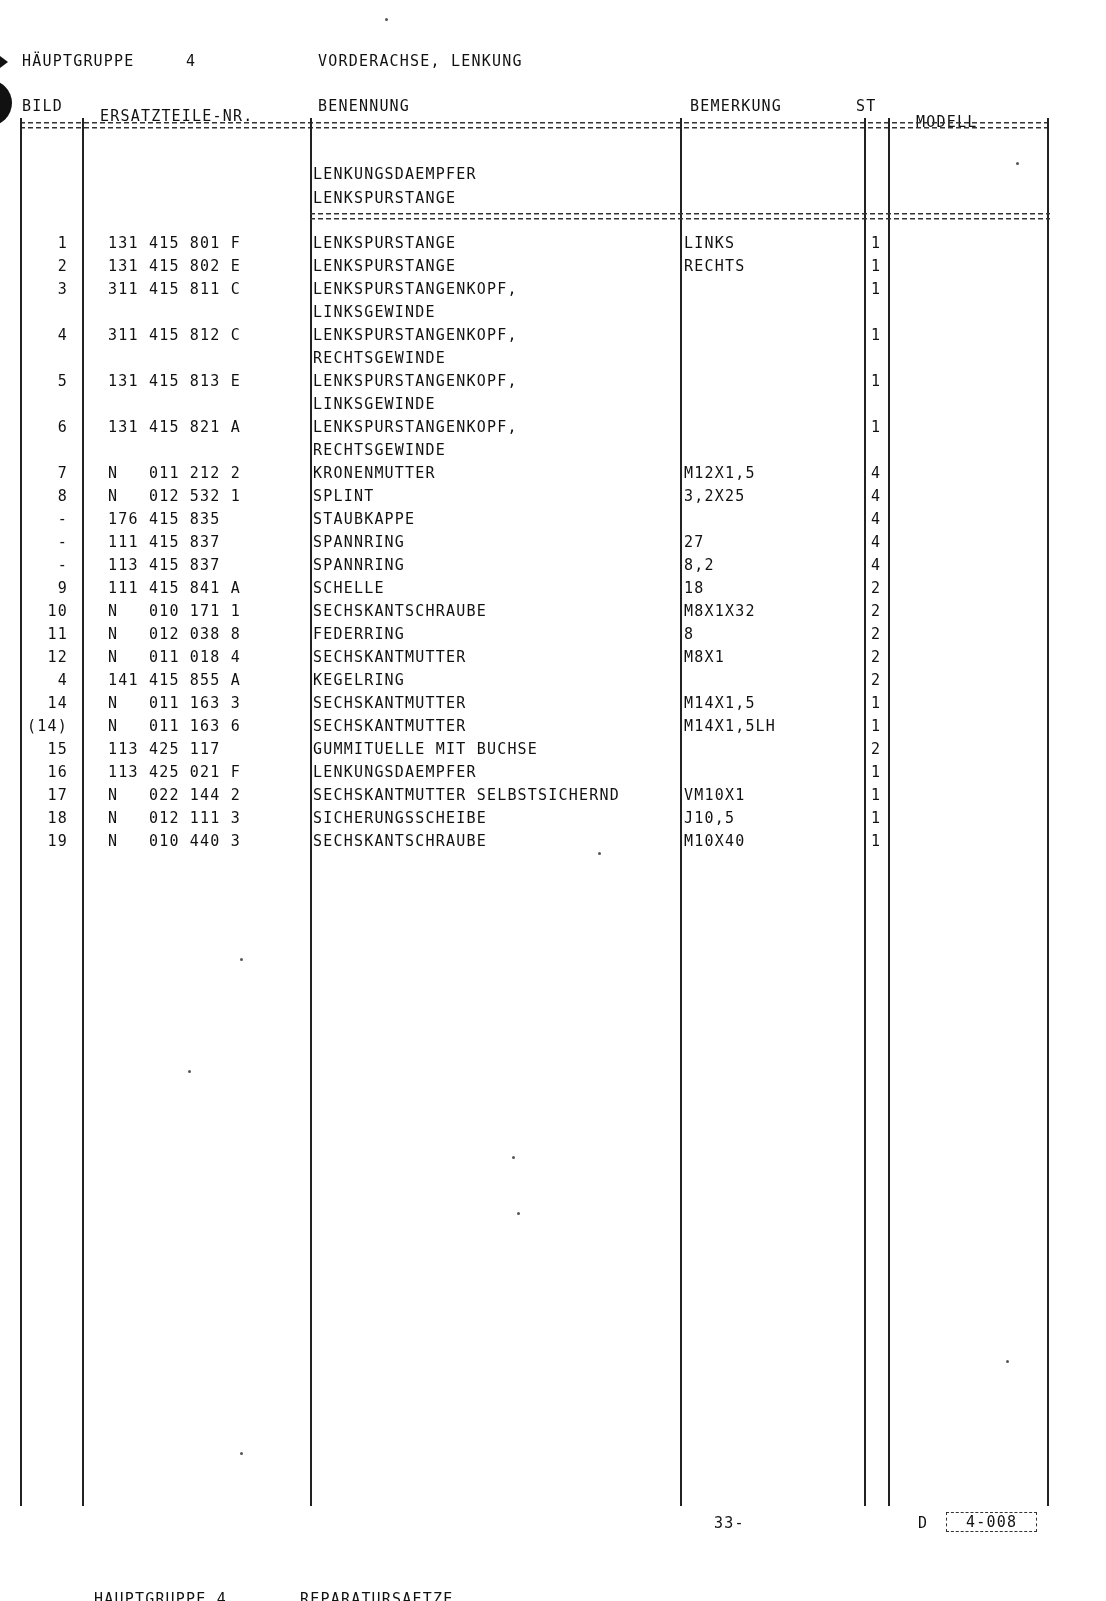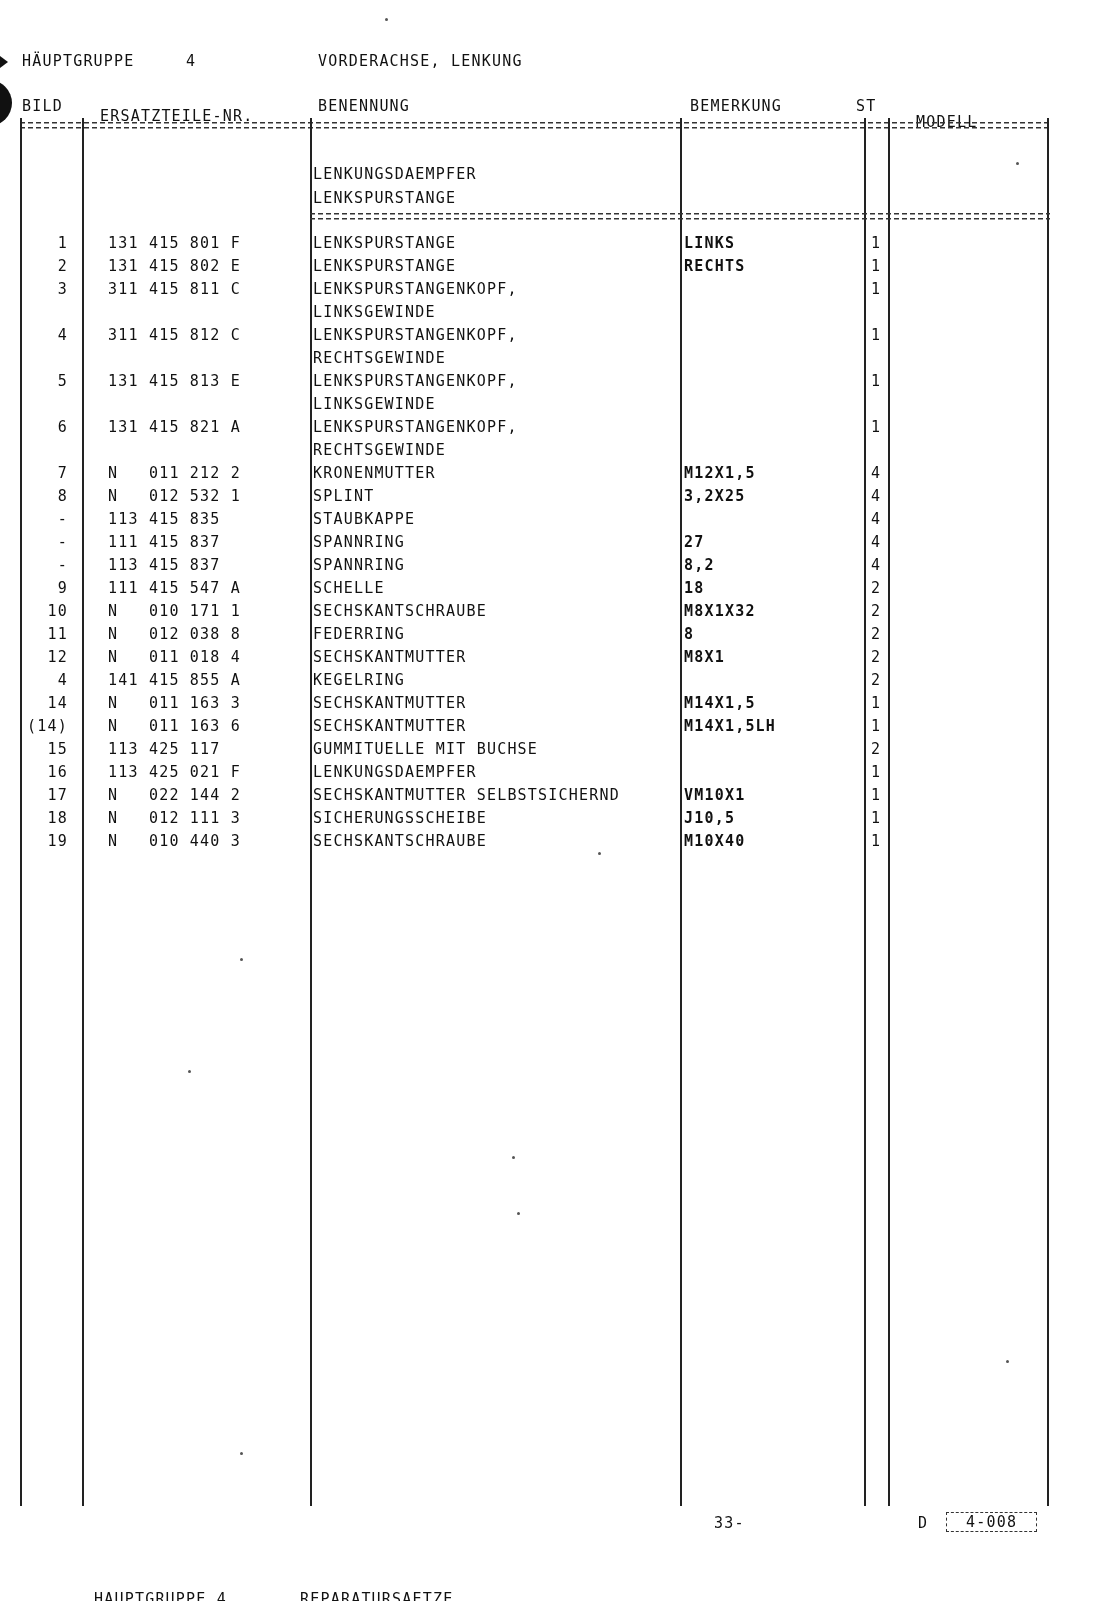--- a/index.html
+++ b/index.html
@@ -28,21 +28,21 @@
     background-size:100% 1.5px, 100% 1.5px;
     background-position:0 0, 0 5px;
     background-repeat:no-repeat;
   }
 
   .row { position:absolute; left:0; width:1106px; height:23px; }
   .cell { position:absolute; top:0; white-space:pre; }
   .c-bild { left:22px; width:46px; text-align:right; }
   .c-nr   { left:108px;text-align:center; }
   .c-ben  { left:313px; }
-  .c-bem  { left:684px;font-weight:bold; }
+  .c-bem  { left:684px; }
   .c-st   { left:866px; width:20px; text-align:center; }
   .c-mod  { left:892px; }
 
   .footer-box { border:1.5px dashed #333; padding:0 19px; }
   .speck { position:absolute; width:3px; height:3px; background:#555; border-radius:50%; }
 </style>
 </head>
 <body>
 
 <div class="punch"></div>
@@ -166,21 +166,21 @@
   <div class="row mono" style="top:487px">
       <span class="cell c-bild">8</span>
       <span class="cell c-nr">N   012 532 1</span>
       <span class="cell c-ben">SPLINT</span>
       <span class="cell c-bem">3,2X25</span>
       <span class="cell c-st">4</span>
       <span class="cell c-mod"></span>
     </div>
   <div class="row mono" style="top:510px">
       <span class="cell c-bild">-</span>
-      <span class="cell c-nr">113 415 835</span>
+      <span class="cell c-nr">176 415 835</span>
       <span class="cell c-ben">STAUBKAPPE</span>
       <span class="cell c-bem"></span>
       <span class="cell c-st">4</span>
       <span class="cell c-mod"></span>
     </div>
   <div class="row mono" style="top:533px">
       <span class="cell c-bild">-</span>
       <span class="cell c-nr">111 415 837</span>
       <span class="cell c-ben">SPANNRING</span>
       <span class="cell c-bem">27</span>
@@ -190,21 +190,21 @@
   <div class="row mono" style="top:556px">
       <span class="cell c-bild">-</span>
       <span class="cell c-nr">113 415 837</span>
       <span class="cell c-ben">SPANNRING</span>
       <span class="cell c-bem">8,2</span>
       <span class="cell c-st">4</span>
       <span class="cell c-mod"></span>
     </div>
   <div class="row mono" style="top:579px">
       <span class="cell c-bild">9</span>
-      <span class="cell c-nr">111 415 547 A</span>
+      <span class="cell c-nr">111 415 841 A</span>
       <span class="cell c-ben">SCHELLE</span>
       <span class="cell c-bem">18</span>
       <span class="cell c-st">2</span>
       <span class="cell c-mod"></span>
     </div>
   <div class="row mono" style="top:602px">
       <span class="cell c-bild">10</span>
       <span class="cell c-nr">N   010 171 1</span>
       <span class="cell c-ben">SECHSKANTSCHRAUBE</span>
       <span class="cell c-bem">M8X1X32</span>

